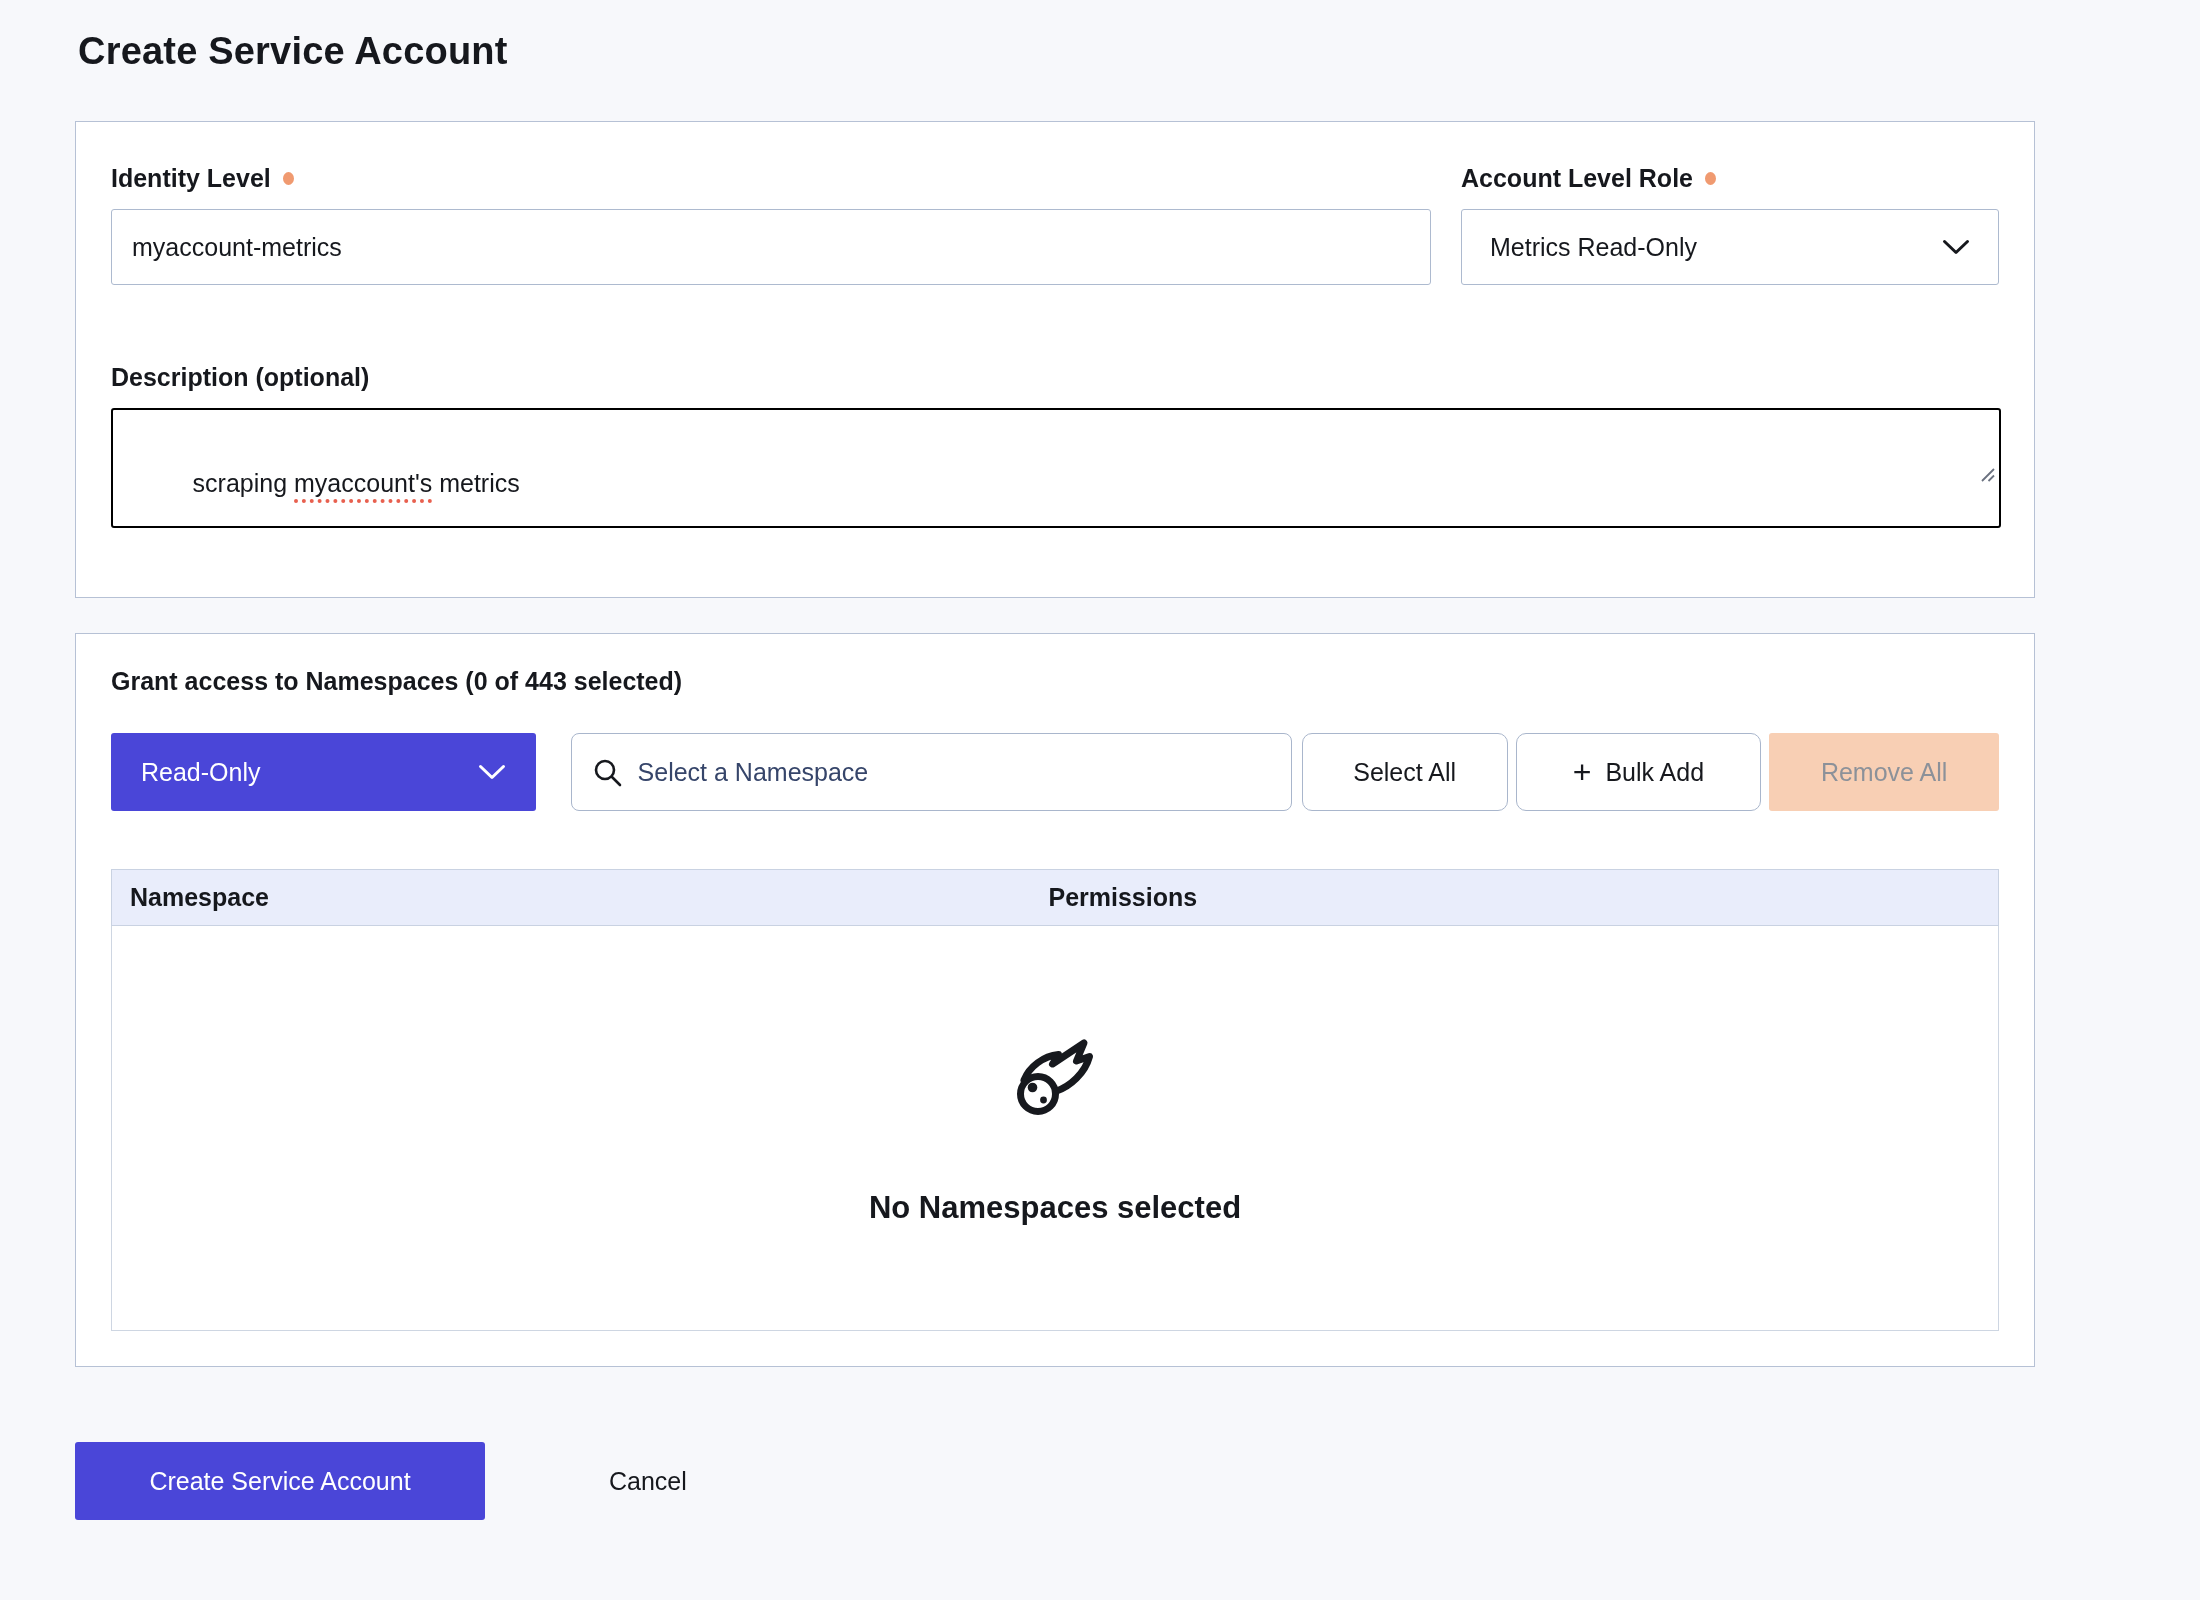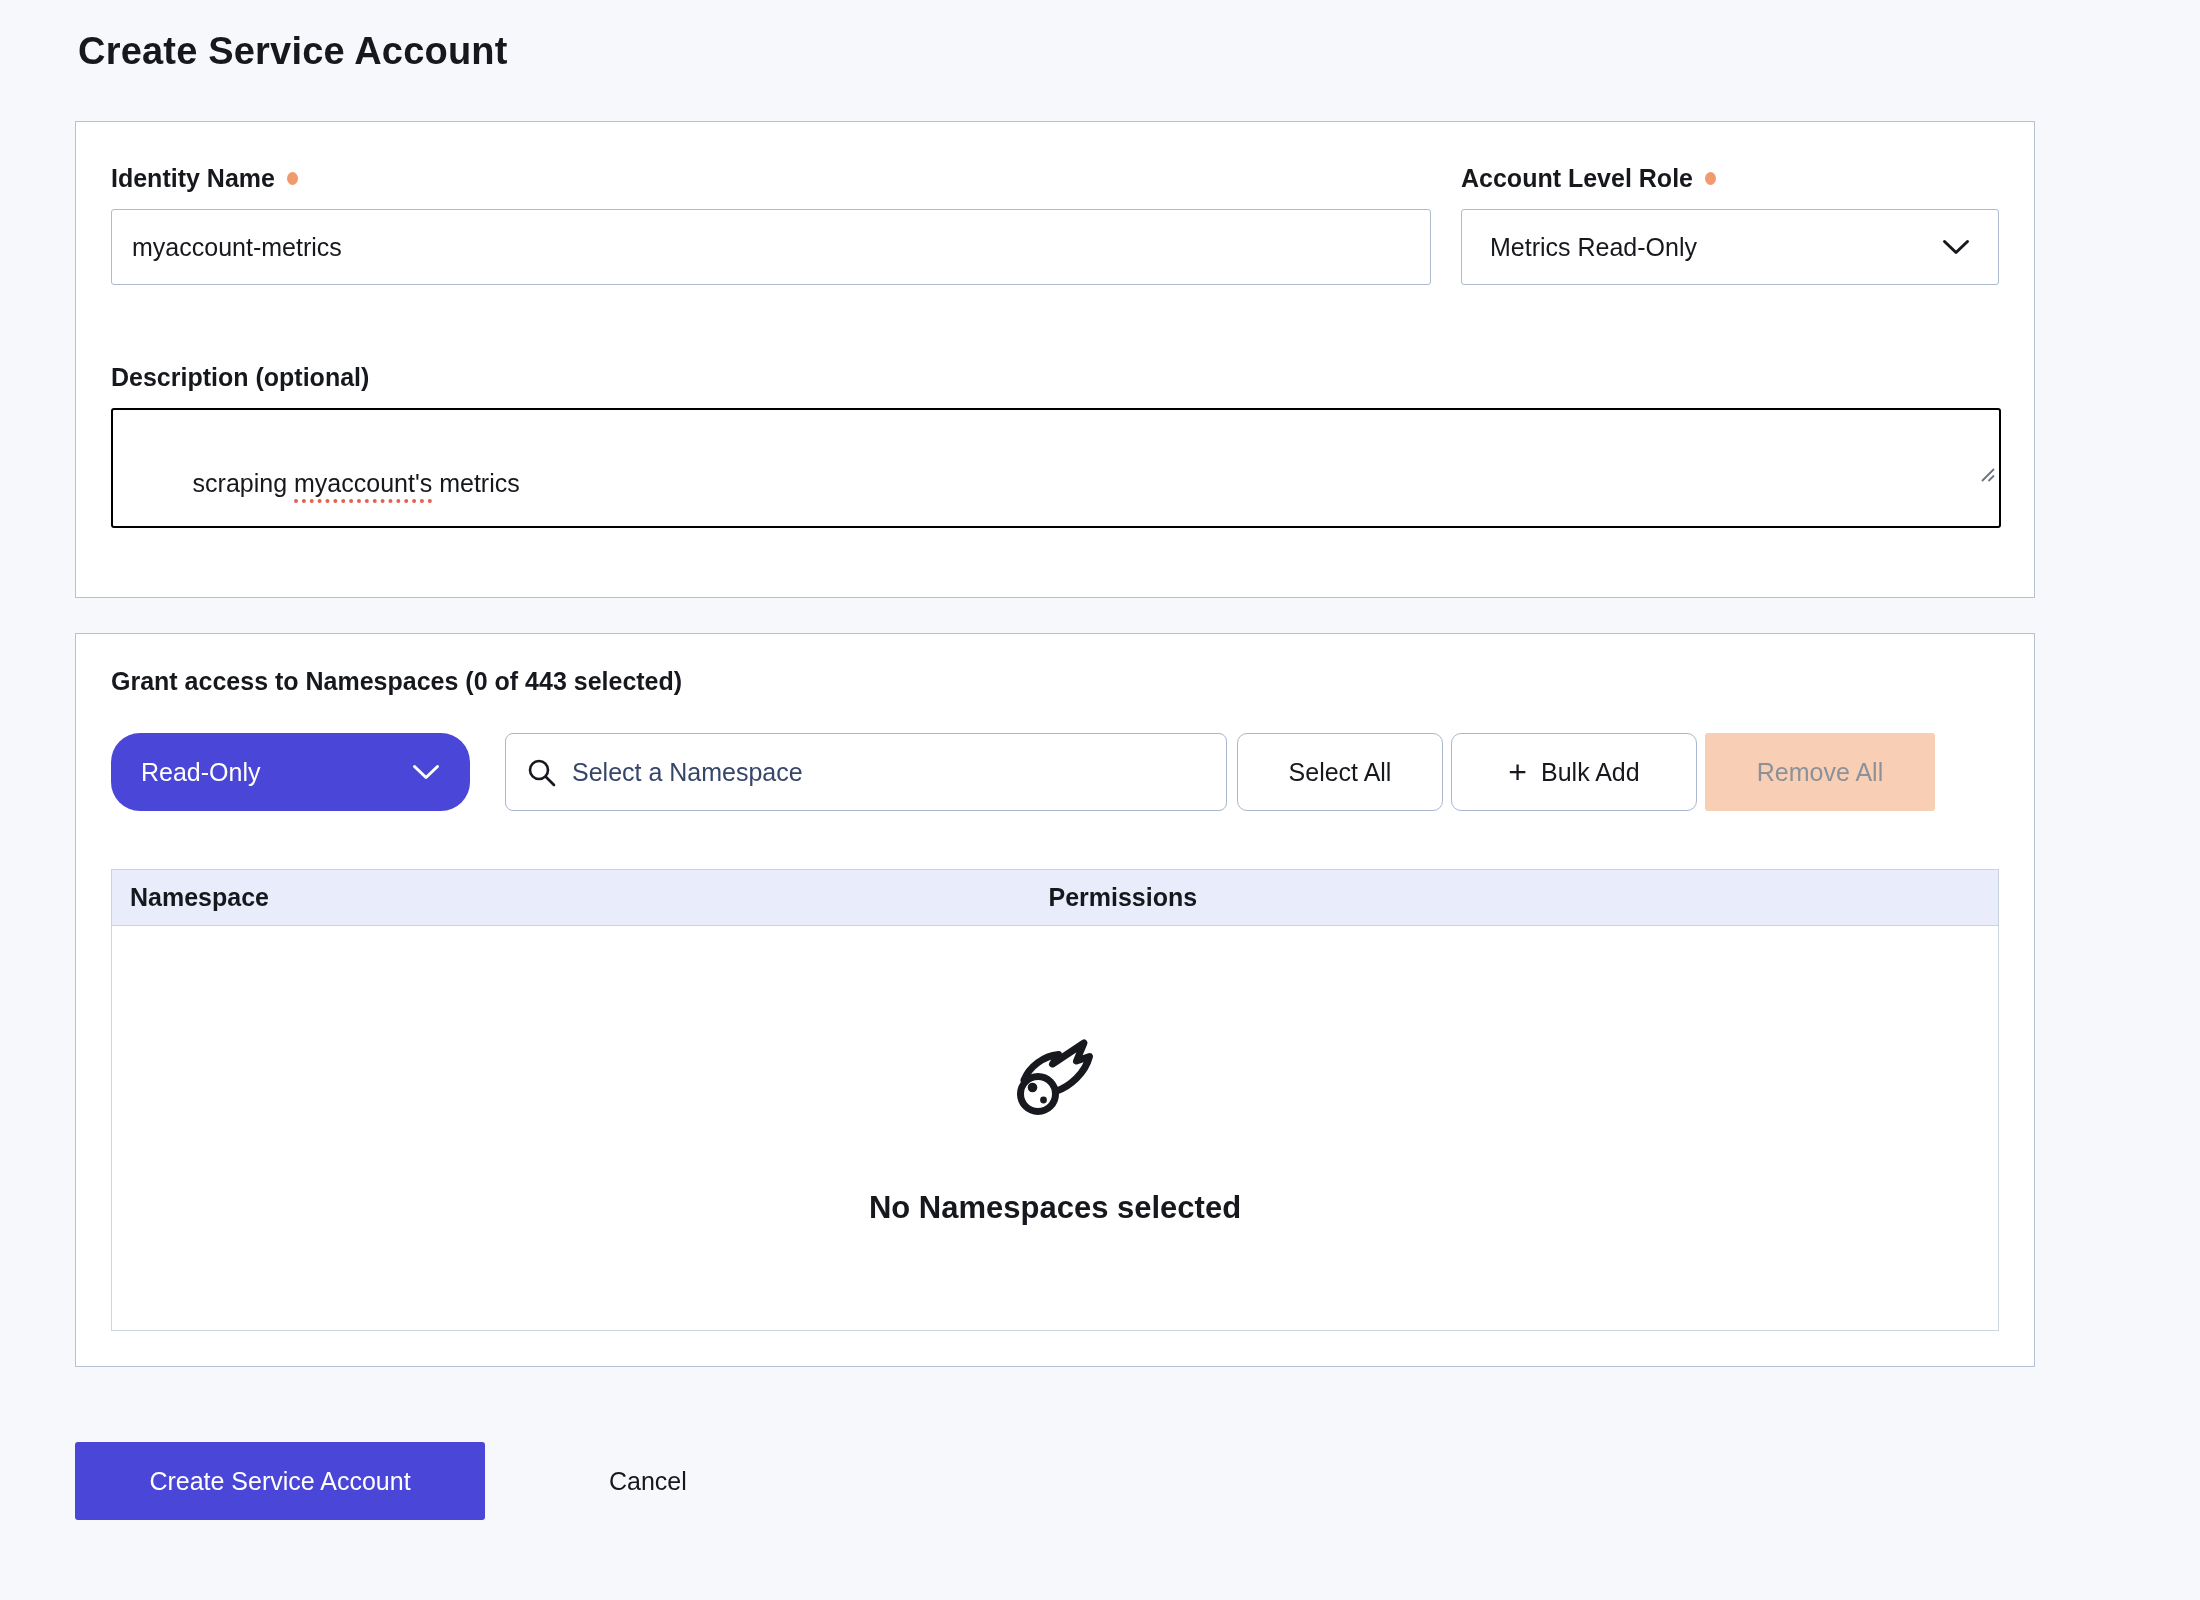--- a/index.html
+++ b/index.html
@@ -39,21 +39,21 @@
     text-decoration-thickness:3.5px;text-underline-offset:8px;
   }
   .resize-handle{position:absolute;right:3px;bottom:3px;}
   .ns-heading{font-size:25px;font-weight:700;margin:0 0 37px 0;}
   .toolbar{display:flex;align-items:stretch;height:78px;}
   .btn{
     box-sizing:border-box;border:none;border-radius:3px;font-family:"Liberation Sans",sans-serif;
     font-size:25px;display:flex;align-items:center;justify-content:center;cursor:pointer;background:#fff;
   }
   .btn-role{
-    width:359px;background:#4a46d8;color:#fff;justify-content:space-between;padding:0 30px;margin-right:35px;border-radius:29px;
+    width:425px;background:#4a46d8;color:#fff;justify-content:space-between;padding:0 30px;margin-right:35px;
   }
   .search-wrap{position:relative;width:722px;margin-right:10px;}
   .search-input{
     box-sizing:border-box;width:100%;height:78px;border:1px solid #a9b6cc;border-radius:8px;background:#fff;
     font-family:"Liberation Sans",sans-serif;font-size:25px;color:#2f3f63;padding:0 20px 0 66px;outline:none;
   }
   .search-input::placeholder{color:#36456a;opacity:1;}
   .search-icon{position:absolute;left:22px;top:25px;pointer-events:none;}
   .btn-outline{border:1px solid #a9b6cc;color:#16181d;border-radius:10px;}
   .btn-select-all{width:206px;margin-right:8px;}
@@ -80,21 +80,21 @@
 <body>
 
 <div class="page">
 
   <h1 class="page-title">Create Service Account</h1>
 
   <div class="card card-1">
     <div class="row-1">
       <div class="col-identity">
         <div class="field-label">
-          <span>Identity Name</span>
+          <span>Identity Level</span>
           <span class="req-dot"></span>
         </div>
         <input class="text-input" type="text" value="myaccount-metrics" style="">
       </div>
       <div class="col-role">
         <div class="field-label">
           <span>Account Level Role</span>
           <span class="req-dot"></span>
         </div>
         <div class="select-box">

